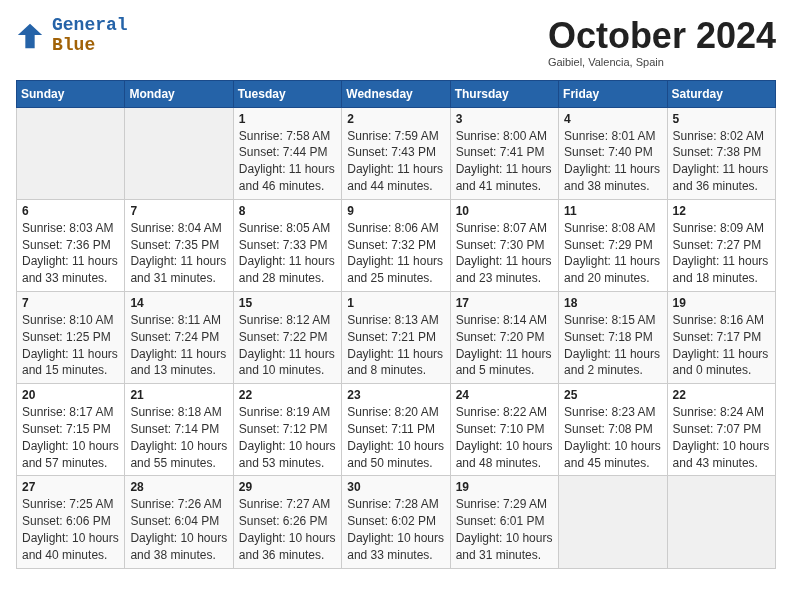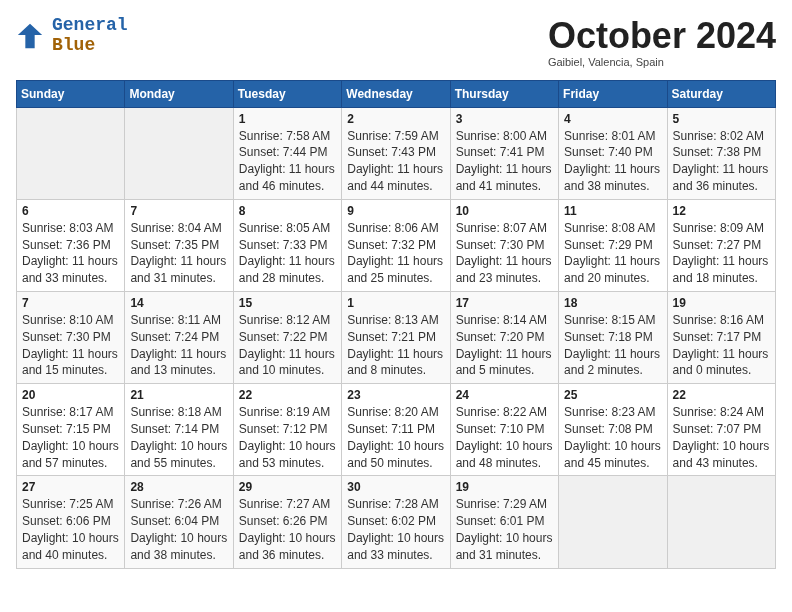--- a/index.html
+++ b/index.html
@@ -197,21 +197,21 @@
           <span class="day-number">12</span>
           <div class="day-info">Sunrise: 8:09 AM
 Sunset: 7:27 PM
 Daylight: 11 hours and 18 minutes.</div>
         </td>
       </tr>
       <tr>
         <td>
           <span class="day-number">7</span>
           <div class="day-info">Sunrise: 8:10 AM
-Sunset: 7:30 PM
+Sunset: 1:25 PM
 Daylight: 11 hours and 15 minutes.</div>
         </td>
         <td>
           <span class="day-number">14</span>
           <div class="day-info">Sunrise: 8:11 AM
 Sunset: 7:24 PM
 Daylight: 11 hours and 13 minutes.</div>
         </td>
         <td>
           <span class="day-number">15</span>

